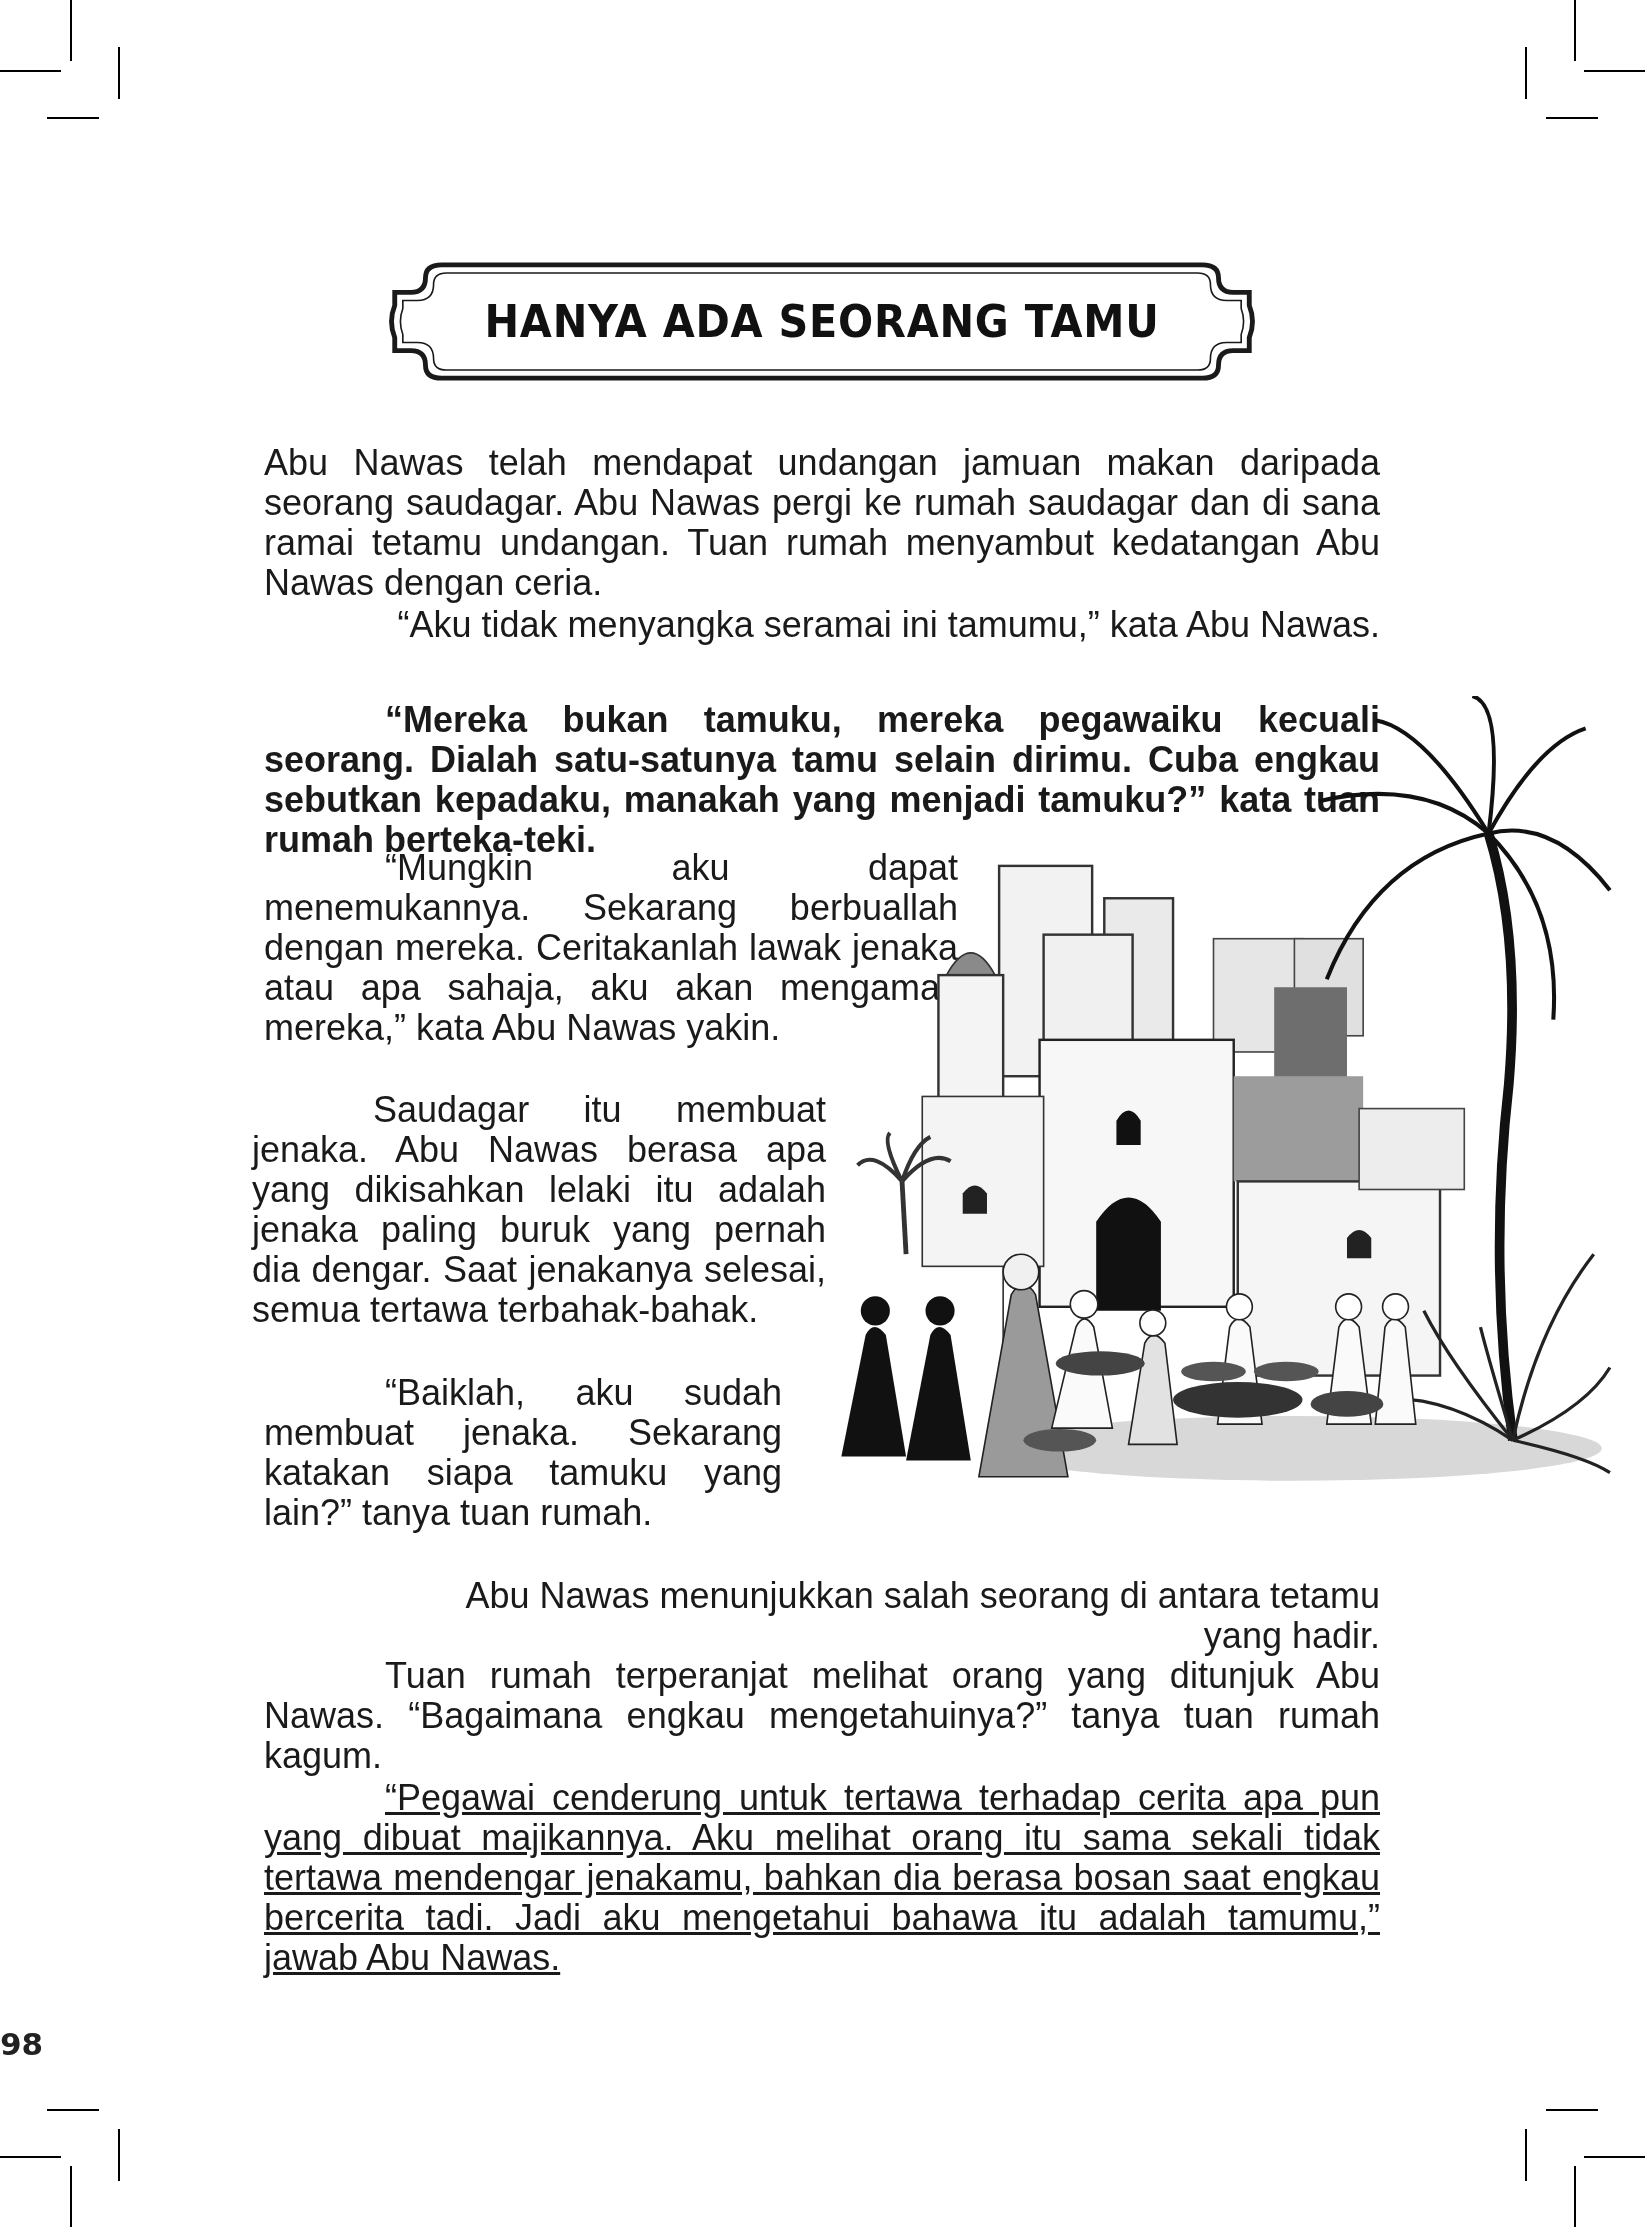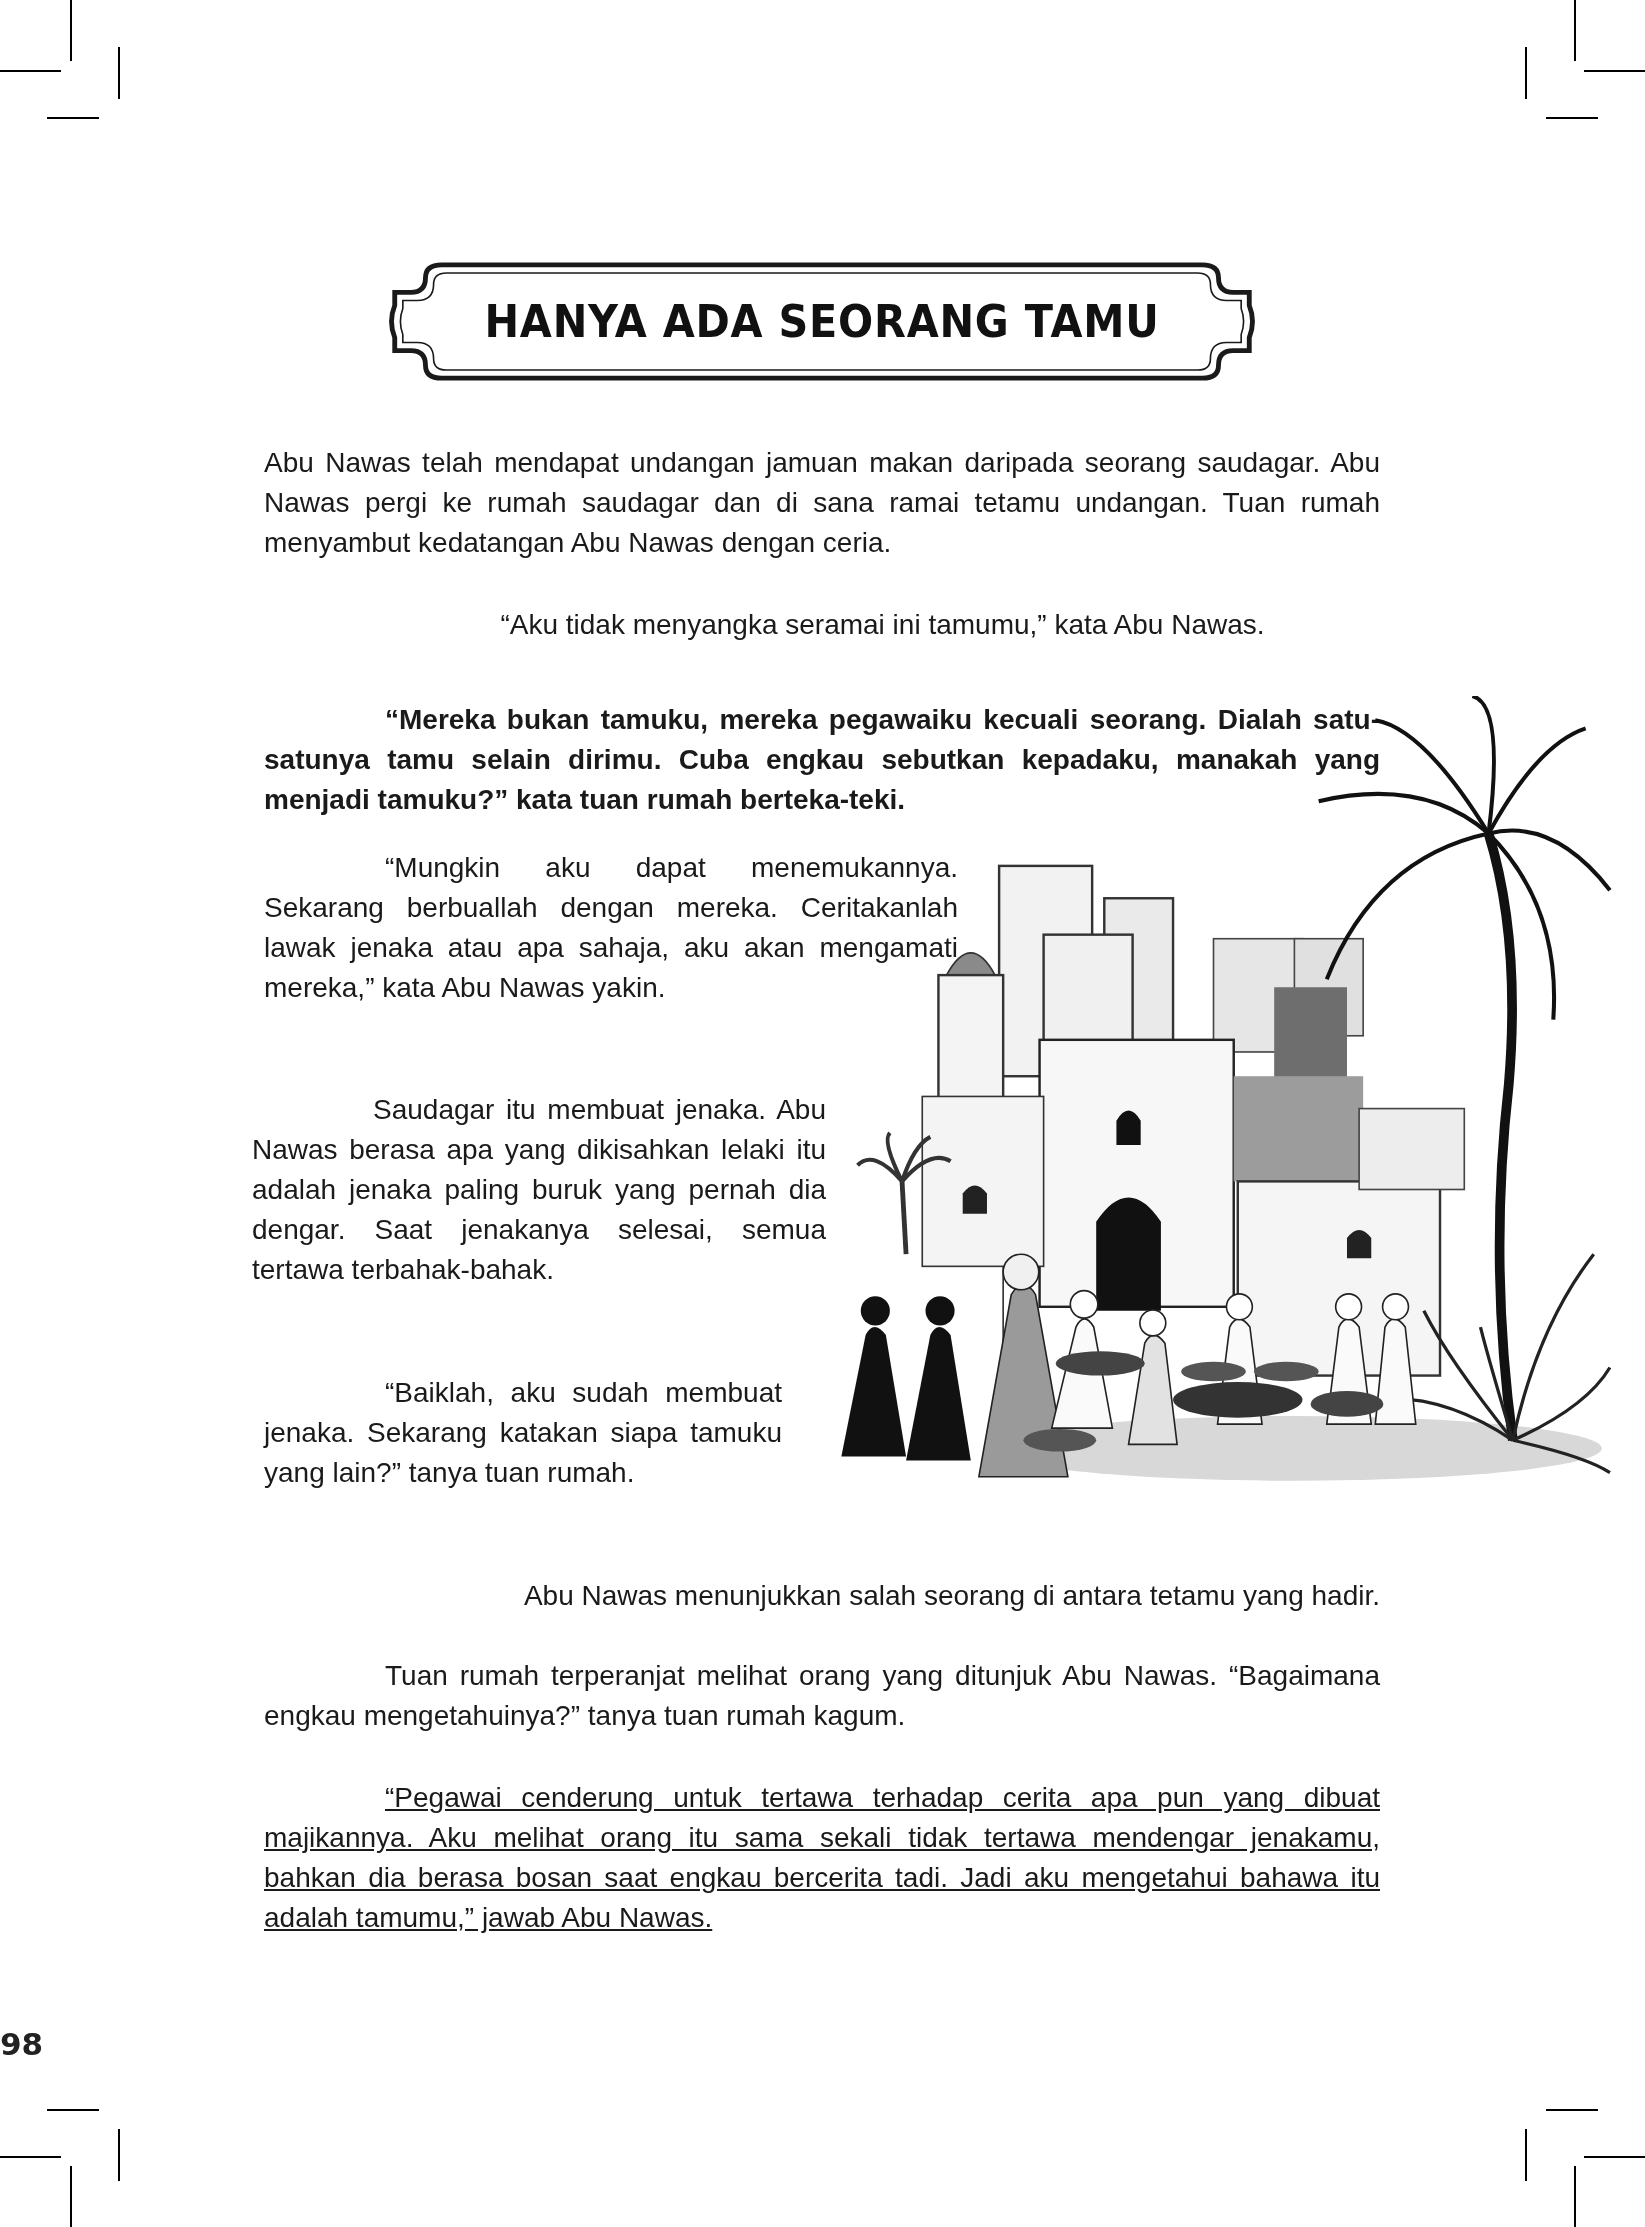--- a/index.html
+++ b/index.html
@@ -11,21 +11,21 @@
   .title-frame svg { position: absolute; left: 0; top: 0; }
   .title-text {
     position: absolute; left: 0; top: 0; width: 100%; height: 100%;
     display: flex; align-items: center; justify-content: center;
     font-family: "DejaVu Sans", sans-serif; font-weight: bold;
     font-size: 45px; letter-spacing: 0.8px; color: #111;
     transform: scaleX(0.92);
   }
   .body-text {
     font-family: "Liberation Sans", sans-serif;
-    font-size: 28px; line-height: 40px; color: #1a1a1a;
+    font-size: 36px; line-height: 40px; color: #1a1a1a;
     text-align: justify;
   }
   .p { position: absolute; margin: 0; }
   .indent { text-indent: 121px; }
   .page-number {
     position: absolute; left: 0; width: 1645px; top: 2026px; text-align: left;
     font-family: "DejaVu Sans", sans-serif; font-weight: bold; font-size: 31px; color: #222;
   }
   .illustration { position: absolute; left: 809px; top: 696px; width: 809px; height: 809px; }
 </style>
@@ -58,21 +58,21 @@
 <div class="title-frame">
   <svg width="874" height="123" viewBox="0 0 1080 152">
     <path d="M70,6 L1010,6 Q1030,6 1030,22 Q1030,40 1048,40 L1068,40 L1068,56 Q1076,76 1068,96 L1068,112 L1048,112 Q1030,112 1030,130 Q1030,146 1010,146 L70,146 Q50,146 50,130 Q50,112 32,112 L12,112 L12,96 Q4,76 12,56 L12,40 L32,40 Q50,40 50,22 Q50,6 70,6 Z" fill="none" stroke="#1a1a1a" stroke-width="6"></path>
     <path d="M76,16 L1004,16 Q1020,16 1020,30 Q1020,50 1040,50 L1058,50 L1058,60 Q1064,76 1058,92 L1058,102 L1040,102 Q1020,102 1020,122 Q1020,136 1004,136 L76,136 Q60,136 60,122 Q60,102 40,102 L22,102 L22,92 Q16,76 22,60 L22,50 L40,50 Q60,50 60,30 Q60,16 76,16 Z" fill="none" stroke="#1a1a1a" stroke-width="2"></path>
   </svg>
   <div class="title-text">HANYA ADA SEORANG TAMU</div>
 </div>
 
 <p class="p body-text" style="left:264px;top:443px;width:1116px;">Abu Nawas telah mendapat undangan jamuan makan daripada seorang saudagar. Abu Nawas pergi ke rumah saudagar dan di sana ramai tetamu undangan. Tuan rumah menyambut kedatangan Abu Nawas dengan ceria.</p>
 
-<p class="p body-text indent" style="left:264px;top:605px;width:1116px;text-align:center;">“Aku tidak menyangka seramai ini tamumu,” kata Abu Nawas.</p>
+<p class="p body-text indent" style="left:264px;top:605px;width:1116px;text-align:right;">“Aku tidak menyangka seramai ini tamumu,” kata Abu Nawas.</p>
 
 <p class="p body-text indent" style="left:264px;top:700px;width:1116px;font-weight:bold;">“Mereka bukan tamuku, mereka pegawaiku kecuali seorang. Dialah satu-satunya tamu selain dirimu. Cuba engkau sebutkan kepadaku, manakah yang menjadi tamuku?” kata tuan rumah berteka-teki.</p>
 
 <p class="p body-text indent" style="left:264px;top:848px;width:694px;">“Mungkin aku dapat menemukannya. Sekarang berbuallah dengan mereka. Ceritakanlah lawak jenaka atau apa sahaja, aku akan mengamati mereka,” kata Abu Nawas yakin.</p>
 
 <p class="p body-text indent" style="left:252px;top:1090px;width:574px;">Saudagar itu membuat jenaka. Abu Nawas berasa apa yang dikisahkan lelaki itu adalah jenaka paling buruk yang pernah dia dengar. Saat jenakanya selesai, semua tertawa terbahak-bahak.</p>
 
 <p class="p body-text indent" style="left:264px;top:1373px;width:518px;">“Baiklah, aku sudah membuat jenaka. Sekarang katakan siapa tamuku yang lain?” tanya tuan rumah.</p>
 
 <p class="p body-text indent" style="left:264px;top:1576px;width:1116px;text-align:right;">Abu Nawas menunjukkan salah seorang di antara tetamu yang hadir.</p>

